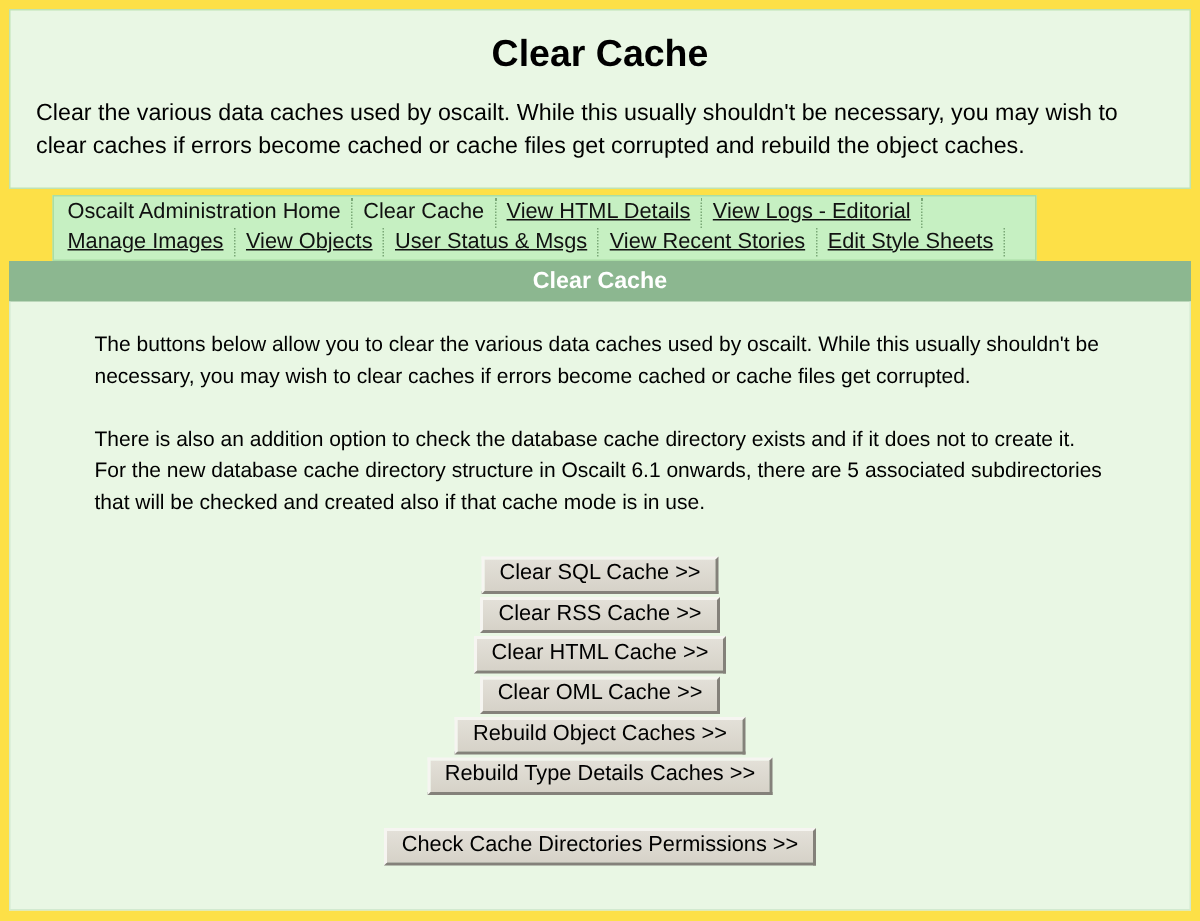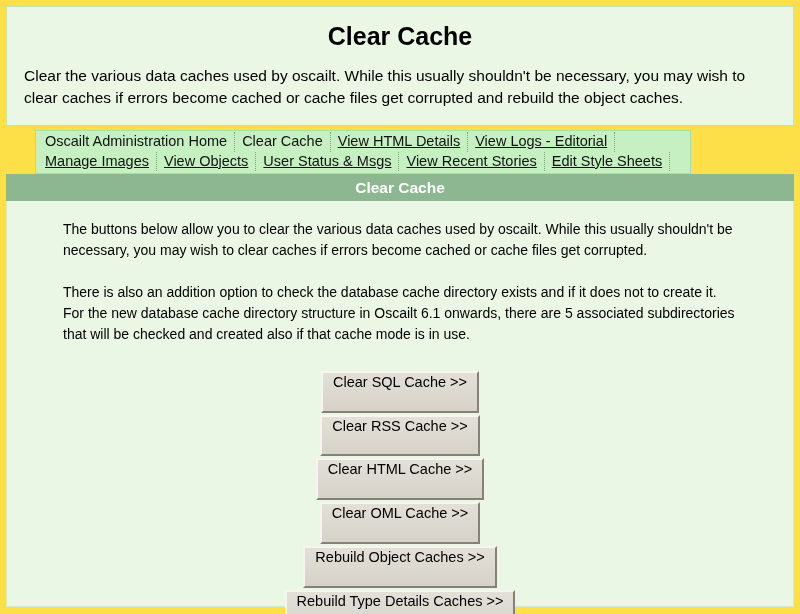--- a/index.html
+++ b/index.html
@@ -138,21 +138,21 @@
     font-family: "Liberation Sans", sans-serif;
     font-size: 14.5px;
     line-height: 1.1;
     color: #000000;
     background: #d9d6cd;
     background: linear-gradient(to bottom, #e3e0d8 0%, #d6d2c8 100%);
     border-top: 2px solid #f6f5f1;
     border-left: 2px solid #f6f5f1;
     border-right: 2px solid #84817a;
     border-bottom: 2px solid #84817a;
-    padding: 2px 10px 20px 10px;
+    padding: 2px 10px 3px 10px;
     cursor: pointer;
     white-space: nowrap;
     text-align: center;
   }
 
   .check-stack {
     margin-top: 22px;
     text-align: center;
   }
 </style>

